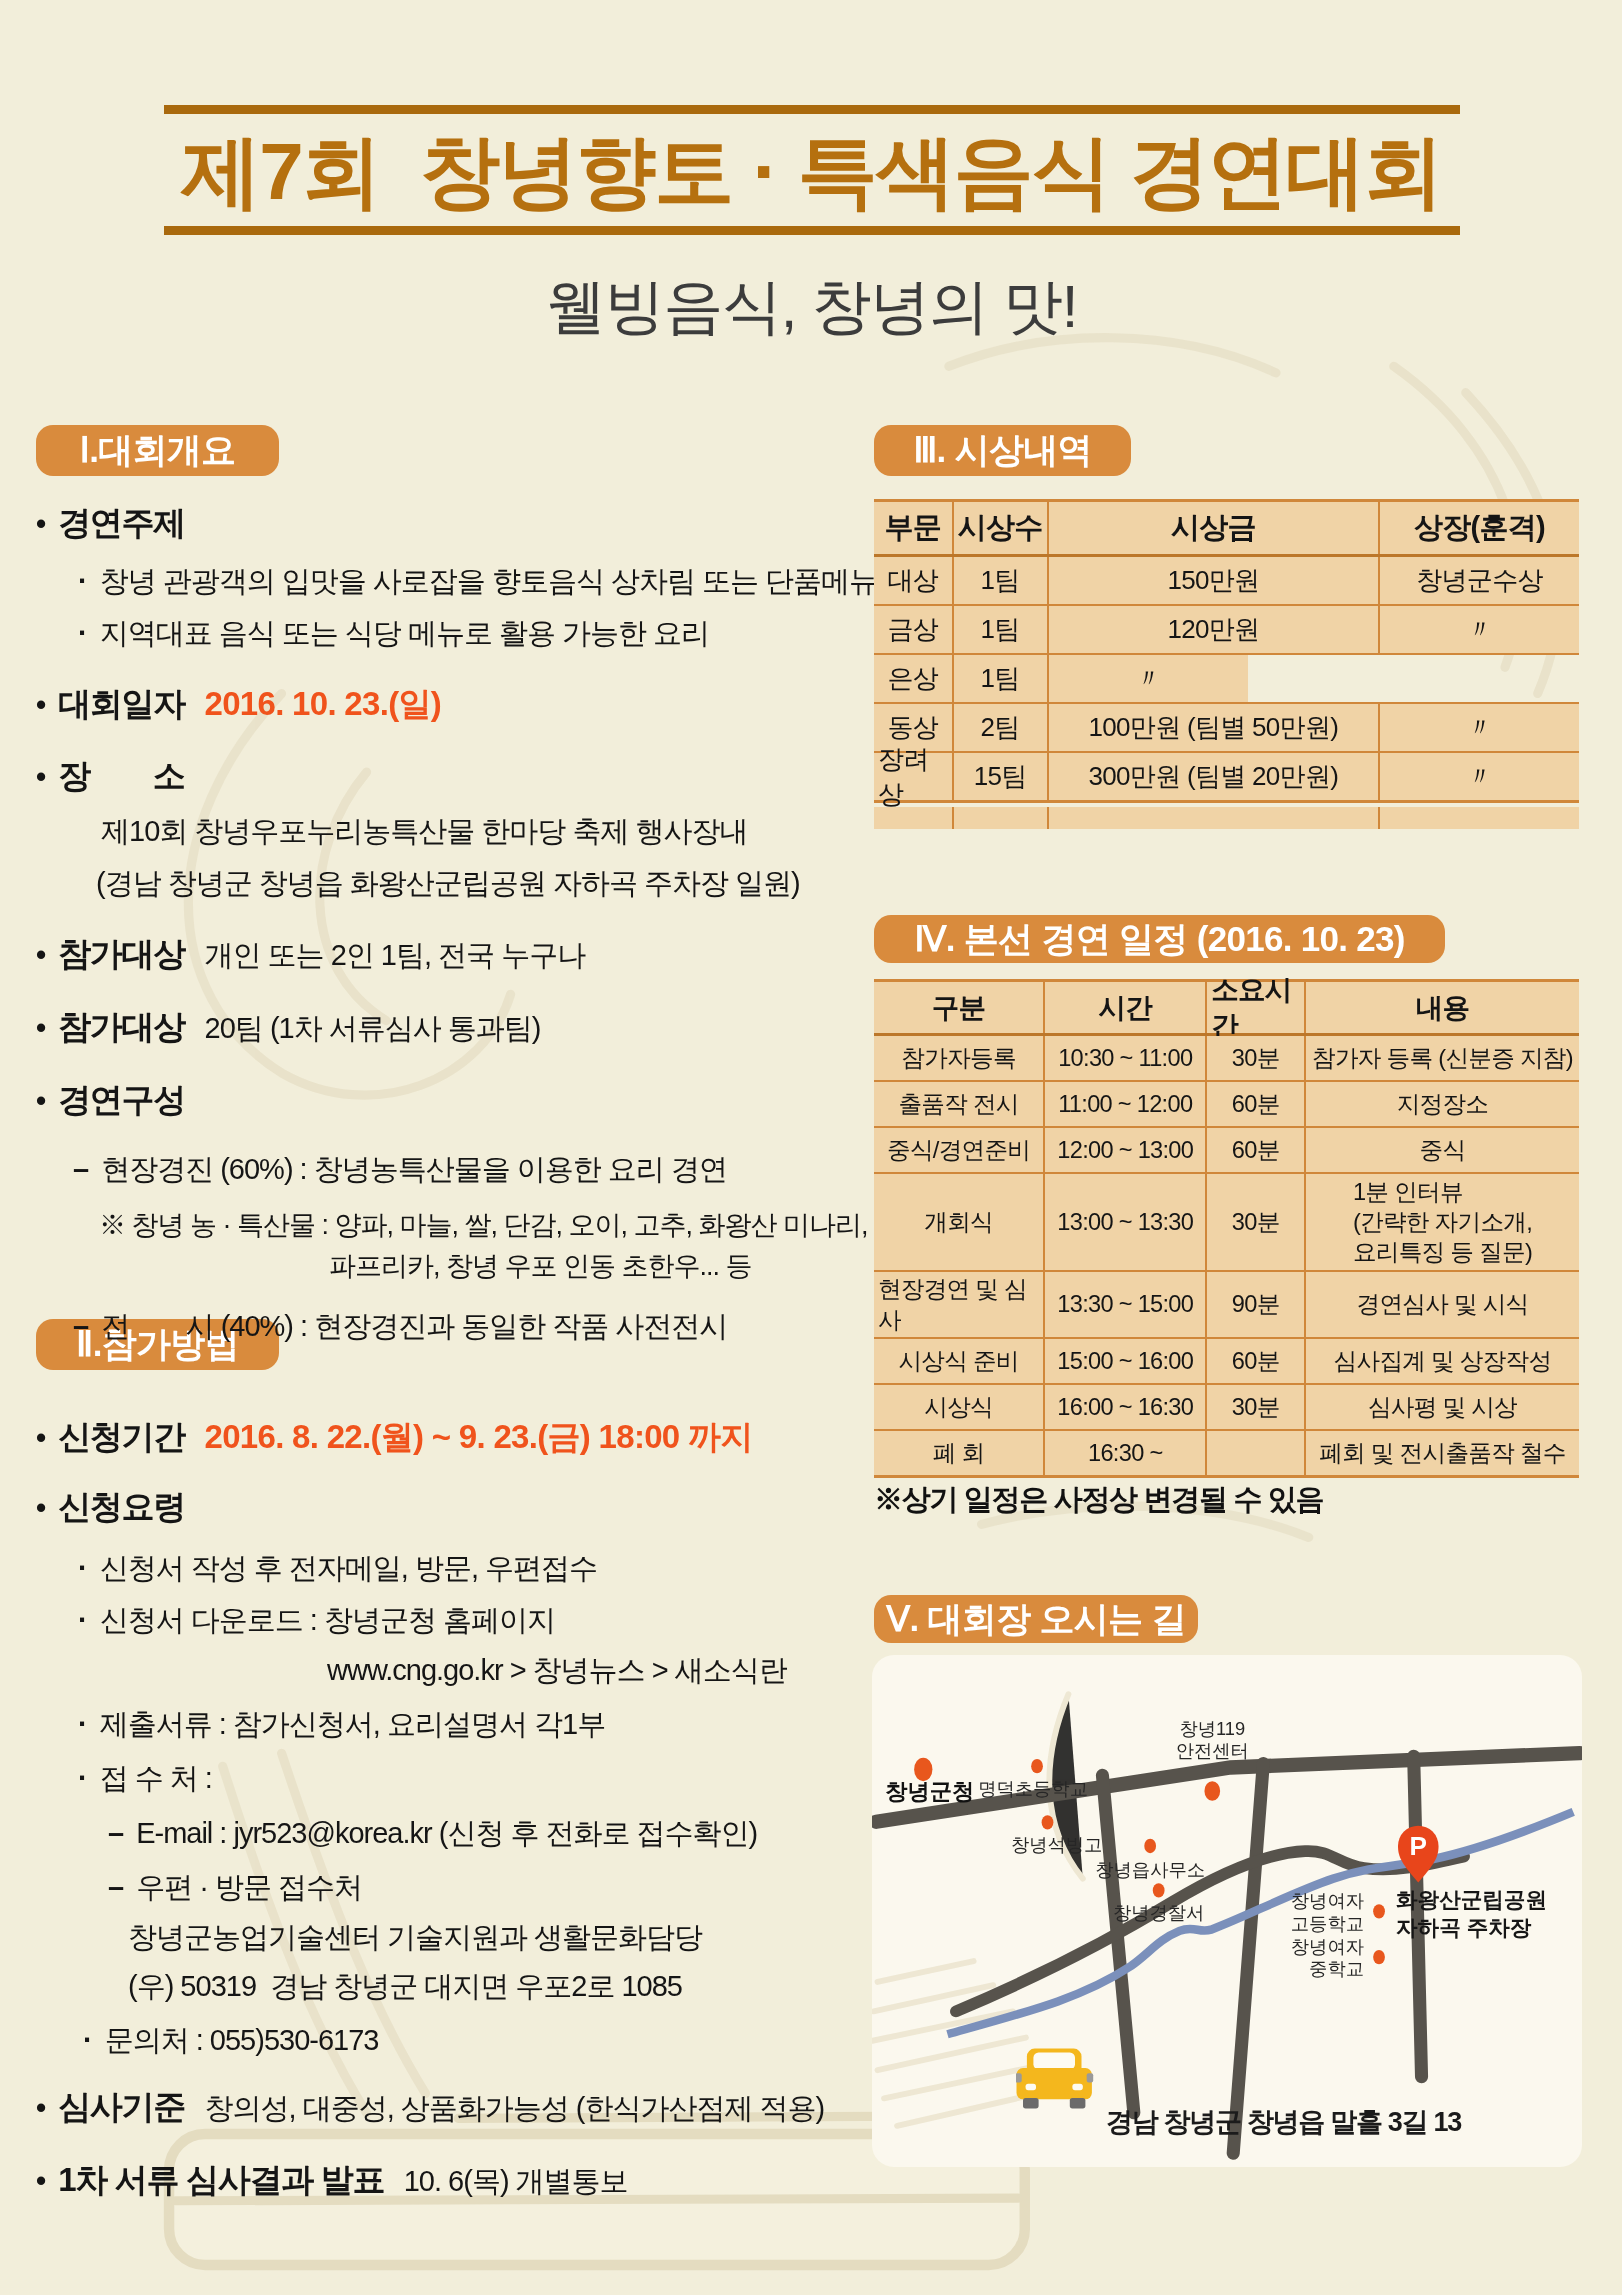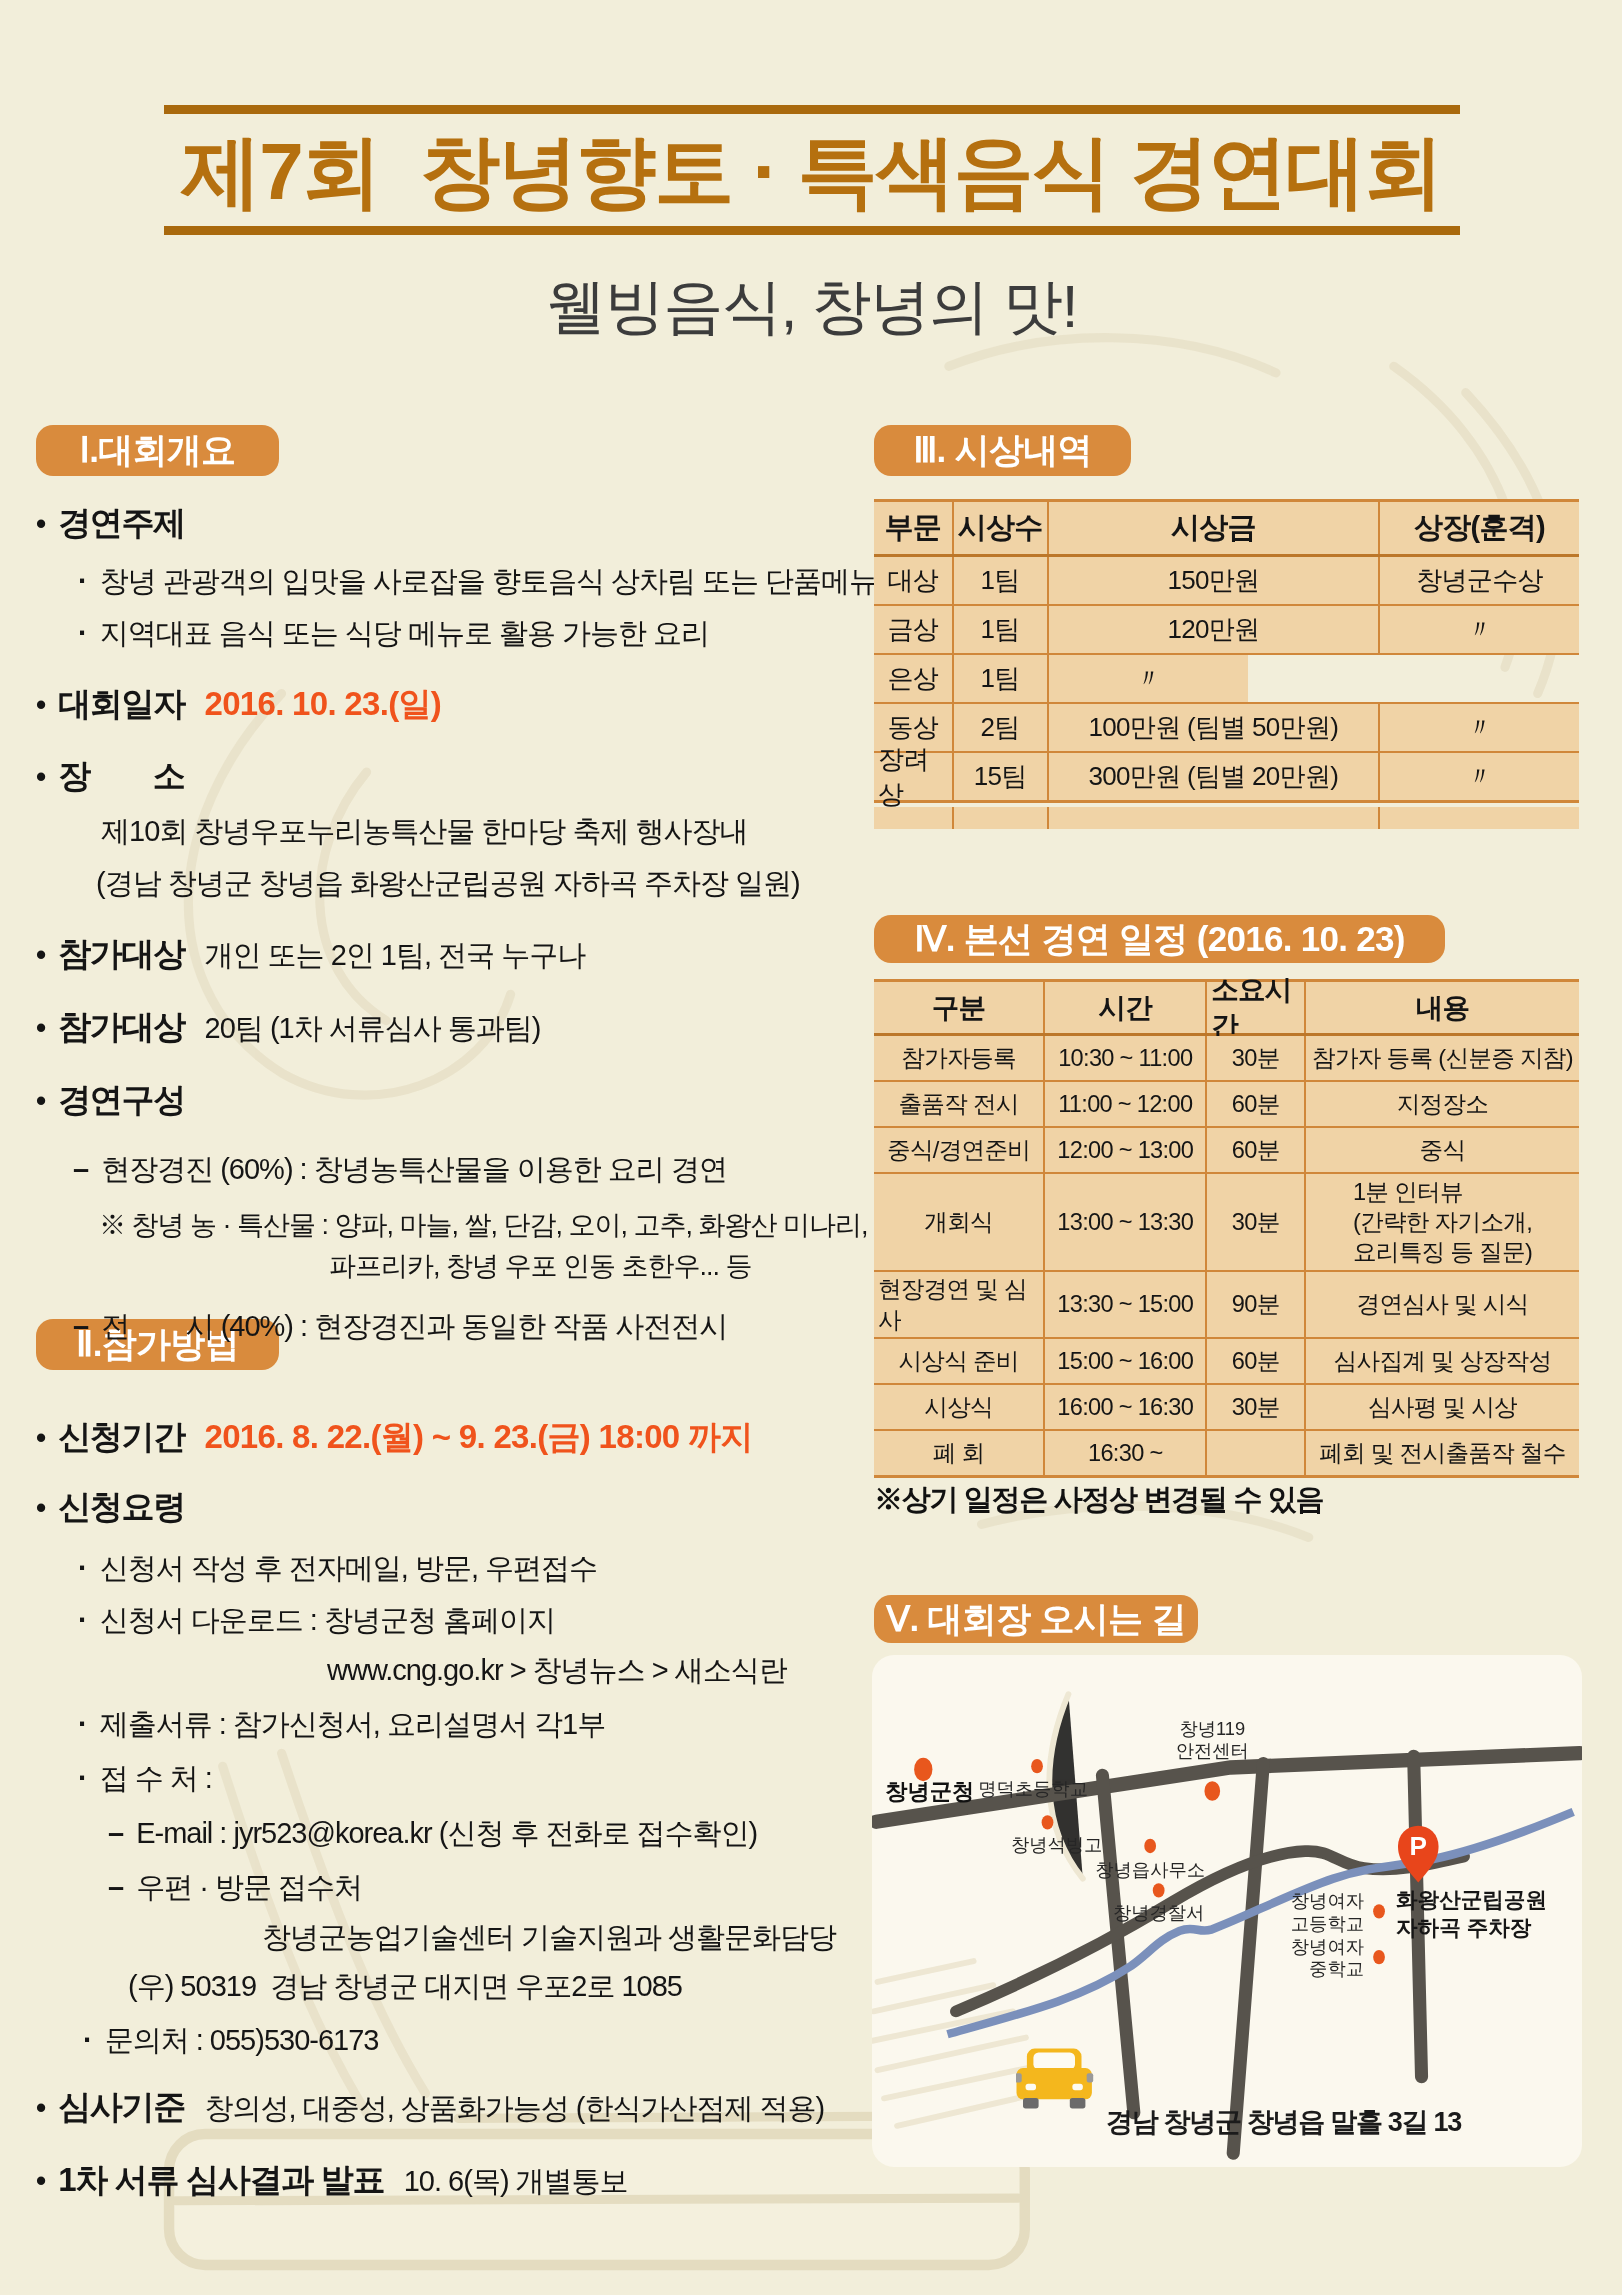--- a/index.html
+++ b/index.html
@@ -126,21 +126,21 @@
 <div class="col" id="sec2-content">
     <div class="line" style="margin-top: 23.6px;"><span class="bullet">•</span><span class="label">신청기간</span><span class="accent">2016. 8. 22.(월) ~ 9. 23.(금) 18:00 까지</span></div>
     <div class="line" style="margin-top: 31px;"><span class="bullet">•</span><span class="label">신청요령</span></div>
     <div class="line" style="margin-top: 23.6px; padding-left: 42px;"><span class="bullet">·</span><span class="text">신청서 작성 후 전자메일, 방문, 우편접수</span></div>
     <div class="line" style="margin-top: 14.4px; padding-left: 42px;"><span class="bullet">·</span><span class="text">신청서 다운로드 : 창녕군청 홈페이지</span></div>
     <div class="line" style="margin-top: 13px; padding-left: 291px;"><span class="text">www.cng.go.kr &gt; 창녕뉴스 &gt; 새소식란</span></div>
     <div class="line" style="margin-top: 17px; padding-left: 42px;"><span class="bullet">·</span><span class="text">제출서류 : 참가신청서, 요리설명서 각1부</span></div>
     <div class="line" style="margin-top: 17px; padding-left: 42px;"><span class="bullet">·</span><span class="text">접 수 처 :</span></div>
     <div class="line" style="margin-top: 18.3px; padding-left: 72px;"><span class="bullet">–</span><span class="text">E-mail : jyr523@korea.kr (신청 후 전화로 접수확인)</span></div>
     <div class="line" style="margin-top: 17px; padding-left: 72px;"><span class="bullet">–</span><span class="text">우편 · 방문 접수처</span></div>
-    <div class="line" style="margin-top: 13px; padding-left: 92px; justify-content: flex-end;"><span class="text">창녕군농업기술센터 기술지원과 생활문화담당</span></div>
+    <div class="line" style="margin-top: 13px; padding-left: 92px;"><span class="text">창녕군농업기술센터 기술지원과 생활문화담당</span></div>
     <div class="line" style="margin-top: 11.8px; padding-left: 92px;"><span class="text">(우) 50319  경남 창녕군 대지면 우포2로 1085</span></div>
     <div class="line" style="margin-top: 17px; padding-left: 47px;"><span class="bullet">·</span><span class="text">문의처 : 055)530-6173</span></div>
     <div class="line" style="margin-top: 29px;"><span class="bullet">•</span><span class="label">심사기준</span><span class="text">창의성, 대중성, 상품화가능성 (한식가산점제 적용)</span></div>
     <div class="line" style="margin-top: 34px;"><span class="bullet">•</span><span class="label">1차 서류 심사결과 발표</span><span class="text">10. 6(목) 개별통보</span></div>
   </div>
 
 <div class="tbl" id="table3">
     <div class="trow thead">
       <div class="tcell c0">부문</div>
       <div class="tcell c1">시상수</div>

